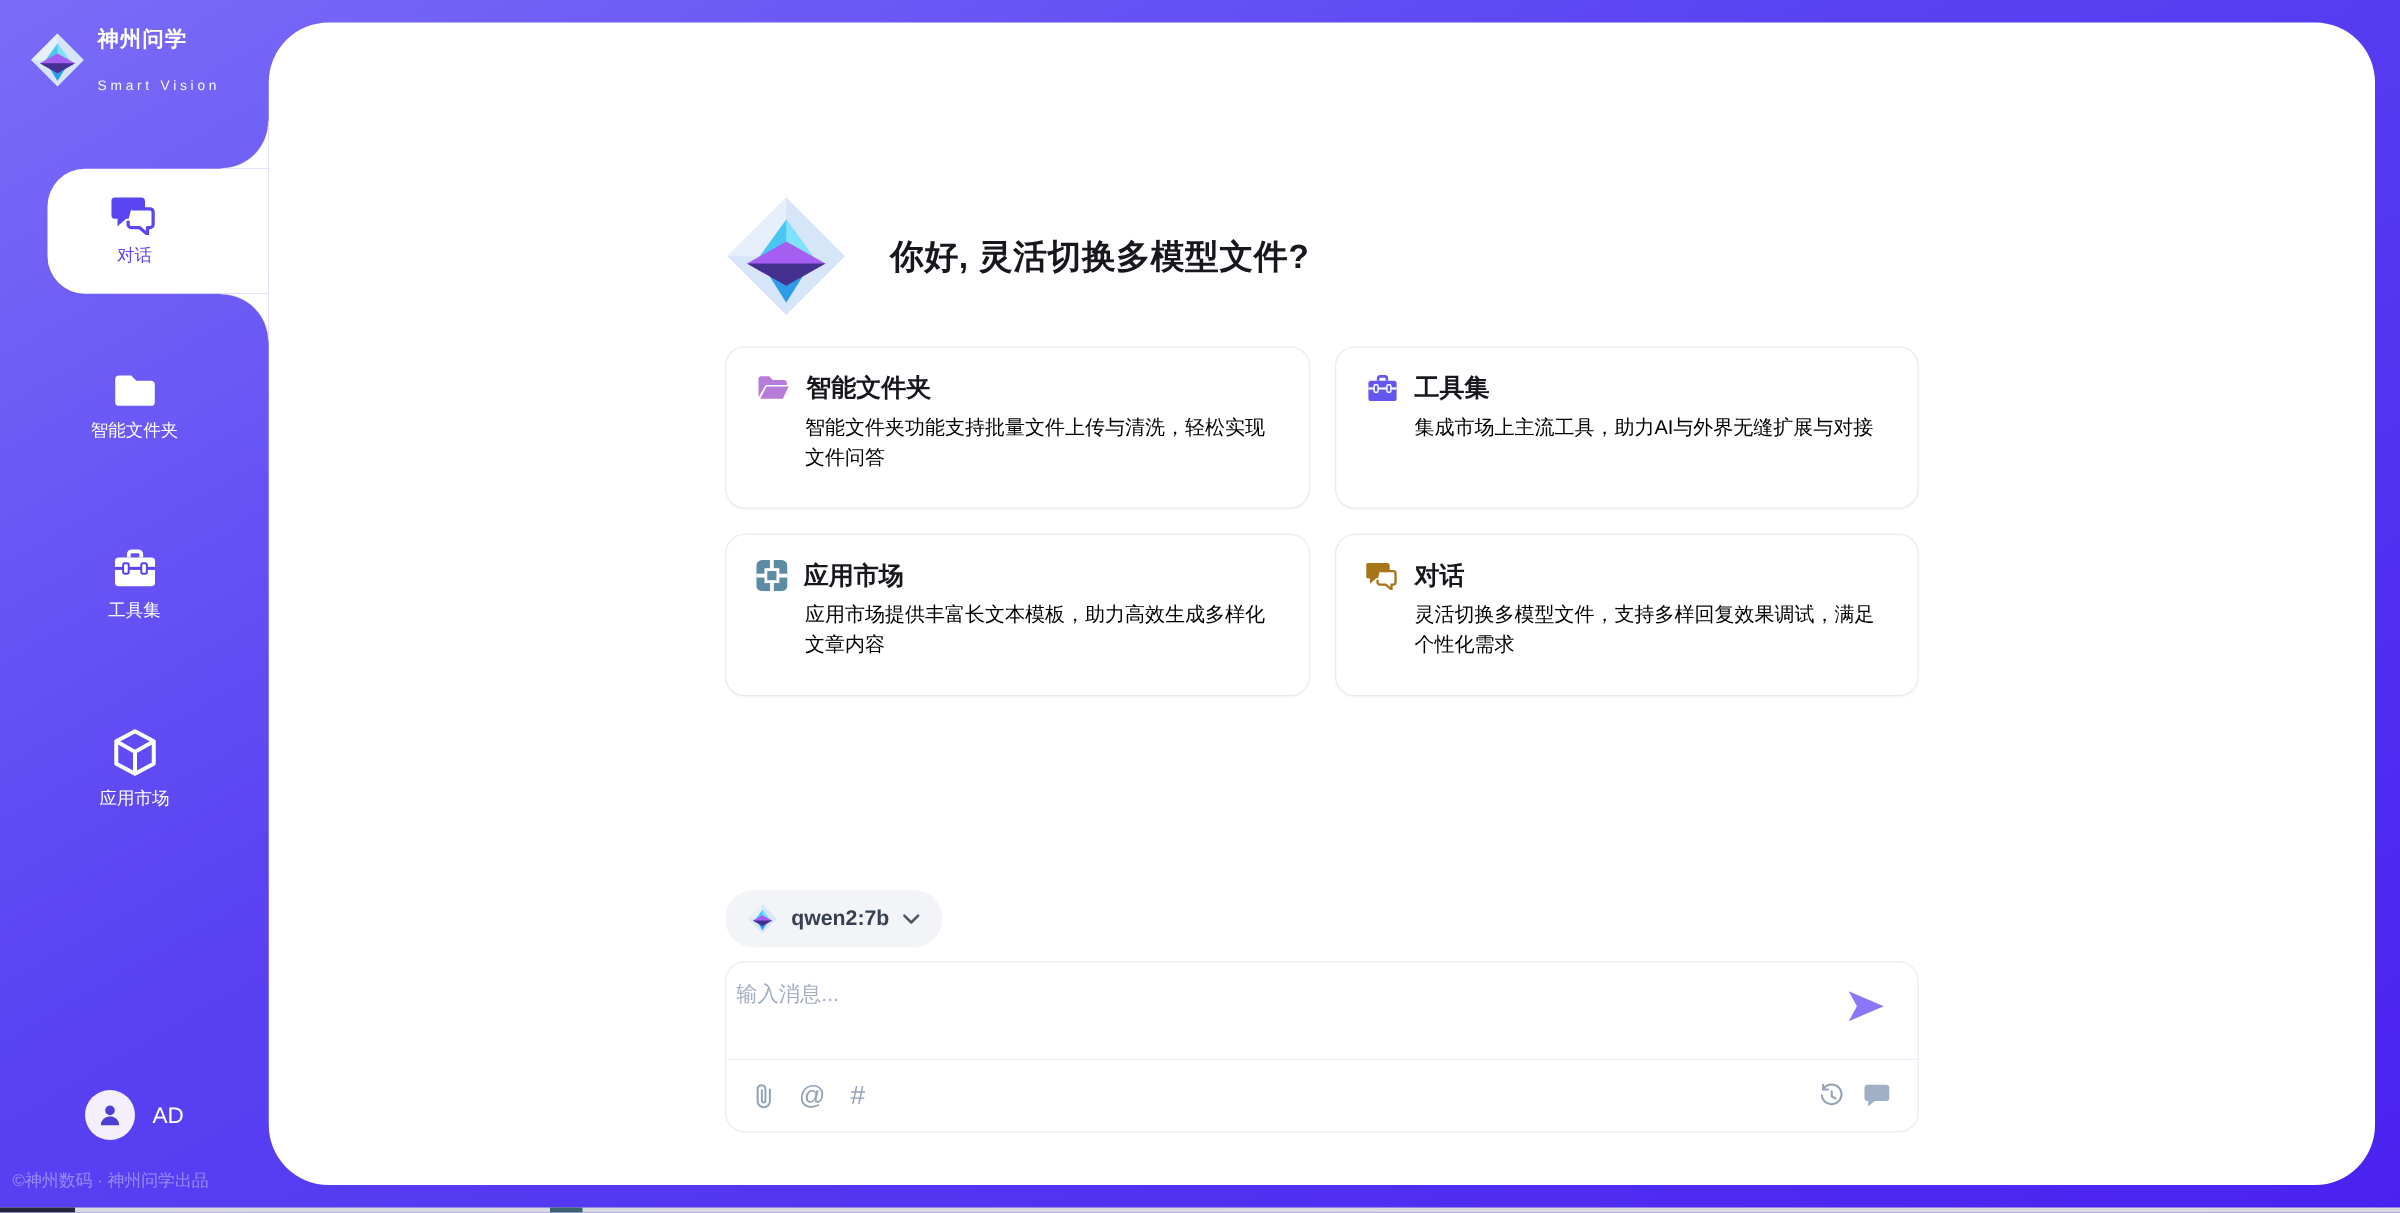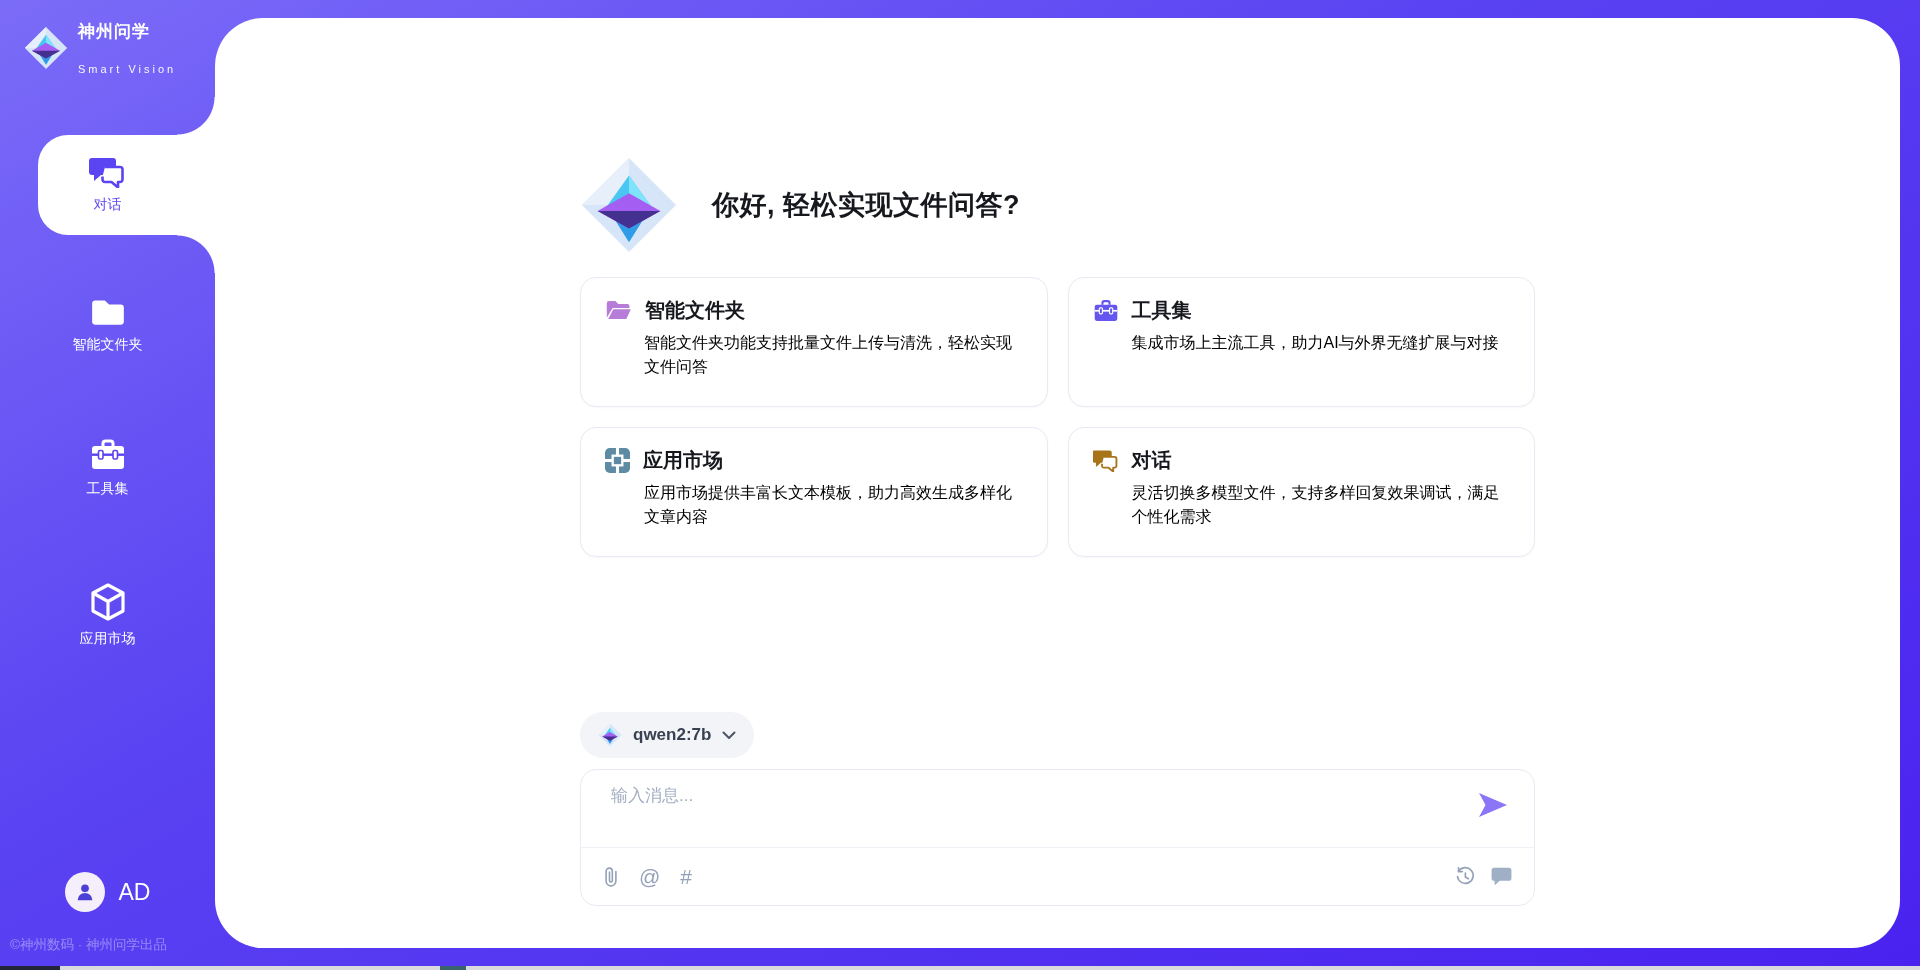--- a/index.html
+++ b/index.html
@@ -28,21 +28,21 @@
   .nav-blob { position:absolute; left:38px; width:177px; height:100px; background:#fff;
               border-radius:30px 0 0 30px; z-index:1; }
   .nav-blob::before, .nav-blob::after { content:""; position:absolute; right:0; width:38px; height:38px; }
   .nav-blob::before { top:-38px; background:radial-gradient(circle at 0 0, rgba(0,0,0,0) 37px, #fff 38px); }
   .nav-blob::after  { bottom:-38px; background:radial-gradient(circle at 0 100%, rgba(0,0,0,0) 37px, #fff 38px); }
 
   .user-row { position:absolute; left:0; width:215px; top:872px; display:flex;
               align-items:center; justify-content:center; gap:14px; cursor:pointer; }
   .user-avatar { width:40px; height:40px; border-radius:50%; background:#f4effb;
                  display:flex; align-items:center; justify-content:center; }
-  .user-name { color:#fff; font-size:23px; }
+  .user-name { color:#fff; font-size:18px; }
   .sidebar-footer { position:absolute; left:10px; bottom:16px; width:200px;
                     color:rgba(255,255,255,.38); font-size:13.5px; white-space:nowrap; }
 
   
   .main { position:absolute; left:215px; top:18px; right:20px; bottom:22px;
           background:#fff; border-radius:48px; z-index:2; overflow:hidden; }
   .center-col { width:955px; margin:0 auto; padding-top:137px; }
 
   .greeting { display:flex; align-items:center; gap:34px; height:100px; }
   .greeting-logo { width:98px; height:98px; }
@@ -61,21 +61,21 @@
   .card { --bg:#ffffff; }
 
   
   .composer { margin-top:155px; }
   .model-pill { display:inline-flex; align-items:center; gap:11px; height:46px;
                 background:#f3f4f7; border-radius:23px; padding:0 18px; cursor:pointer; }
   .model-logo { width:24px; height:24px; }
   .model-name { font-size:17px; color:#374151;font-weight:bold; }
   .input-box { margin-top:11px; height:137px; border:1px solid #e8ebf3; border-radius:16px;
                position:relative; background:#fff; }
-  .input-box textarea { position:absolute; left:30px; top:14px; width:760px; height:58px;
+  .input-box textarea { position:absolute; left:8px; top:14px; width:760px; height:58px;
                border:none; outline:none; resize:none; font-size:17px; color:#333;
                font-family:"Liberation Sans","DejaVu Sans",sans-serif; background:transparent; }
   .input-box textarea::placeholder { color:#a3aec2; }
   .send-btn { position:absolute; right:26px; top:22px; width:30px; height:26px;
               background:none; border:none; cursor:pointer; padding:0; }
   .input-divider { position:absolute; left:0; right:0; top:77px; height:1px; background:#eef1f6; }
   .input-toolbar { position:absolute; left:0; right:0; top:78px; bottom:0; display:flex;
                    align-items:center; padding:0 22px; color:#93a1b8; }
   .tool-left { display:flex; align-items:center; gap:20px; }
   .tool-right { margin-left:auto; display:flex; align-items:center; gap:16px; }
@@ -172,21 +172,21 @@
   <div class="sidebar-footer">©神州数码 · 神州问学出品</div>
 </aside>
 
 <main class="main">
   <div class="center-col">
 
     <div class="greeting">
       <svg class="greeting-logo" viewBox="0 0 100 100">
           <use href="#diamond-logo"></use>
         </svg>
-      <h1 class="greeting-text">你好, 轻松实现文件问答?</h1>
+      <h1 class="greeting-text">你好, 灵活切换多模型文件?</h1>
     </div>
 
     <div class="cards">
 
       <div class="card">
         <div class="card-head">
           <svg class="ic-folder-open" width="27" height="23" viewBox="0 0 30 24">
             <path d="M2,4 a2.5,2.5 0 0 1 2.5,-2.5 h7 l3.2,3.2 h10 a2.5,2.5 0 0 1 2.5,2.5 v2 H8.5 L2,20 Z" fill="currentColor"></path>
             <path d="M9.2,10.5 h19.5 l-5,11 H3.6 Z" fill="currentColor"></path>
           </svg>

